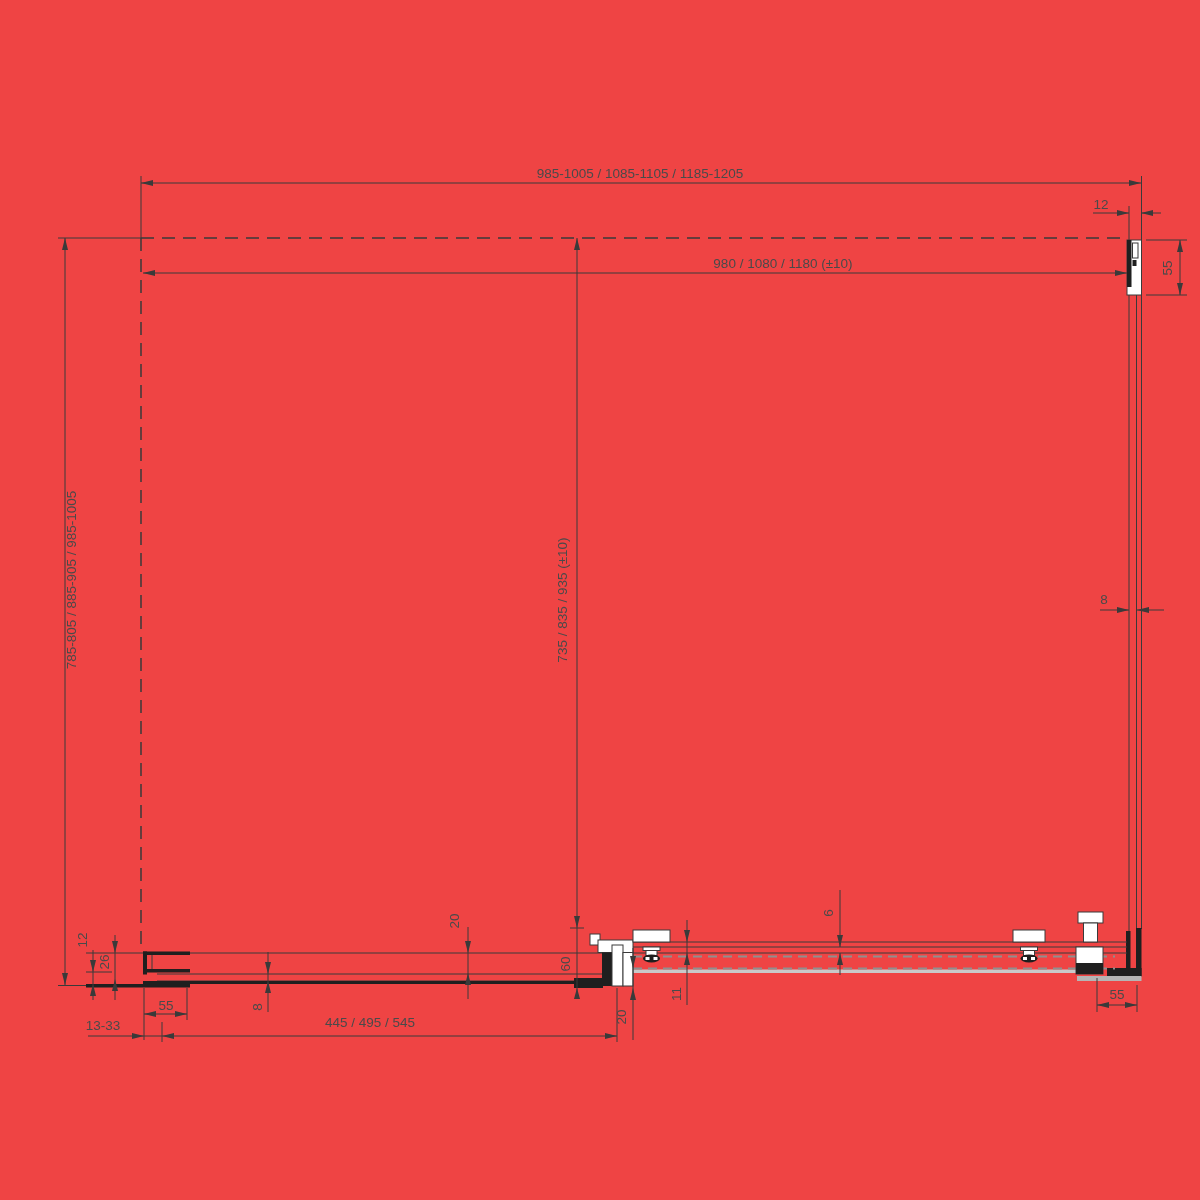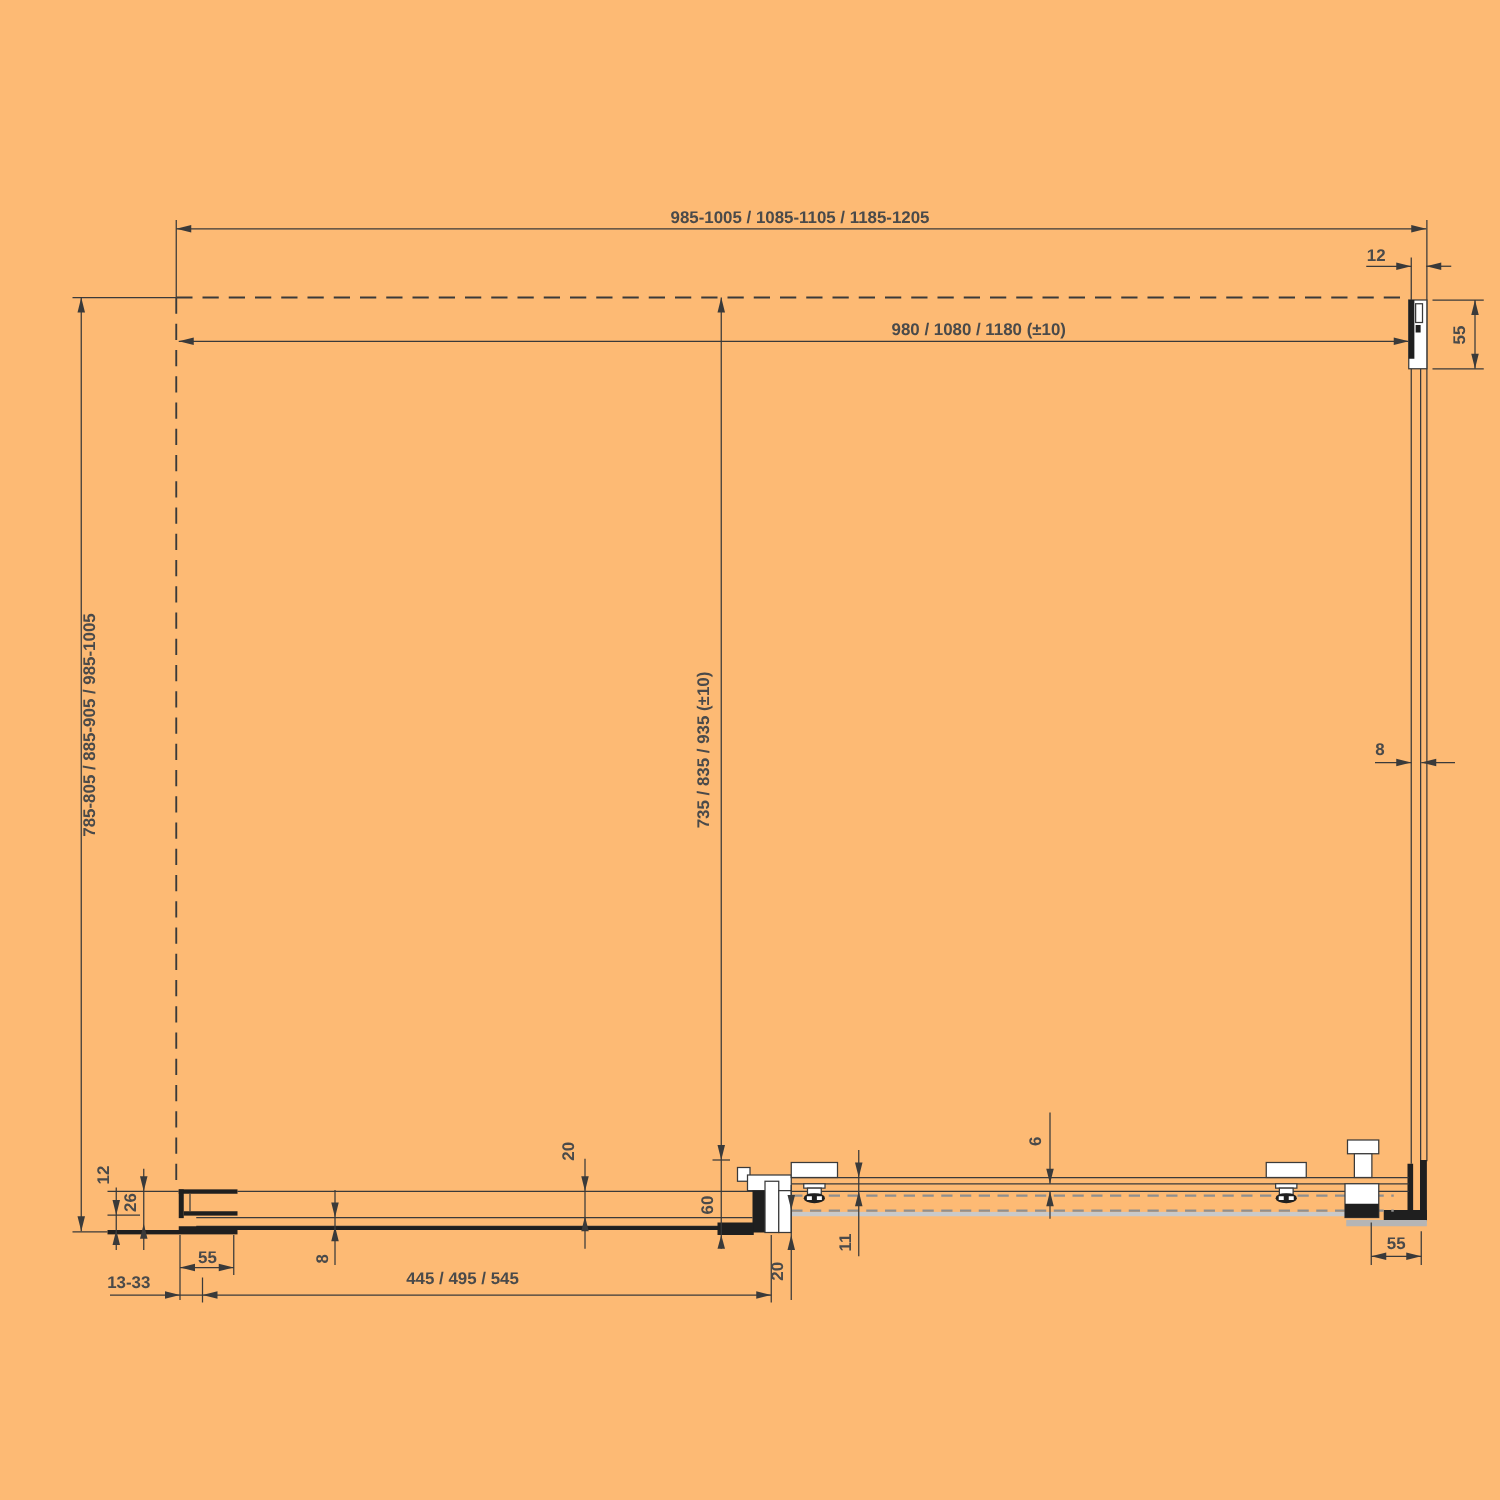--- a/index.html
+++ b/index.html
@@ -1,17 +1,17 @@
 <!DOCTYPE html>
 <html><head>
 <meta charset="utf-8">
 <style>
   html,body{margin:0;padding:0;background:#ffffff;}
-  .stage{width:1200px;height:1200px;position:relative;background:#fdba74;
-         font-family:"Liberation Sans",sans-serif;font-weight:bold;}
+  .stage{width:1200px;height:1200px;position:relative;background:#ef4444;
+         font-family:"Liberation Sans",sans-serif;}
   svg{position:absolute;left:0;top:0;}
   svg text{font-family:"Liberation Sans",sans-serif;font-size:13.5px;fill:#4a4a4a;}
   .ln{stroke:#3a3a3a;stroke-width:1;fill:none;}
   .dash{stroke:#3a3a3a;stroke-width:1.5;fill:none;stroke-dasharray:13 8;}
   .gdash{stroke:#8f8f8f;stroke-width:1.8;fill:none;stroke-dasharray:9 6;}
   .dark{fill:#1f1f1f;stroke:none;}
   .gray{fill:#b5b5b5;stroke:none;}
   .lgray{fill:#c9c9c9;stroke:none;}
   .box{fill:#ffffff;stroke:#3a3a3a;stroke-width:1;}
   .arw{fill:#3a3a3a;stroke:none;}

